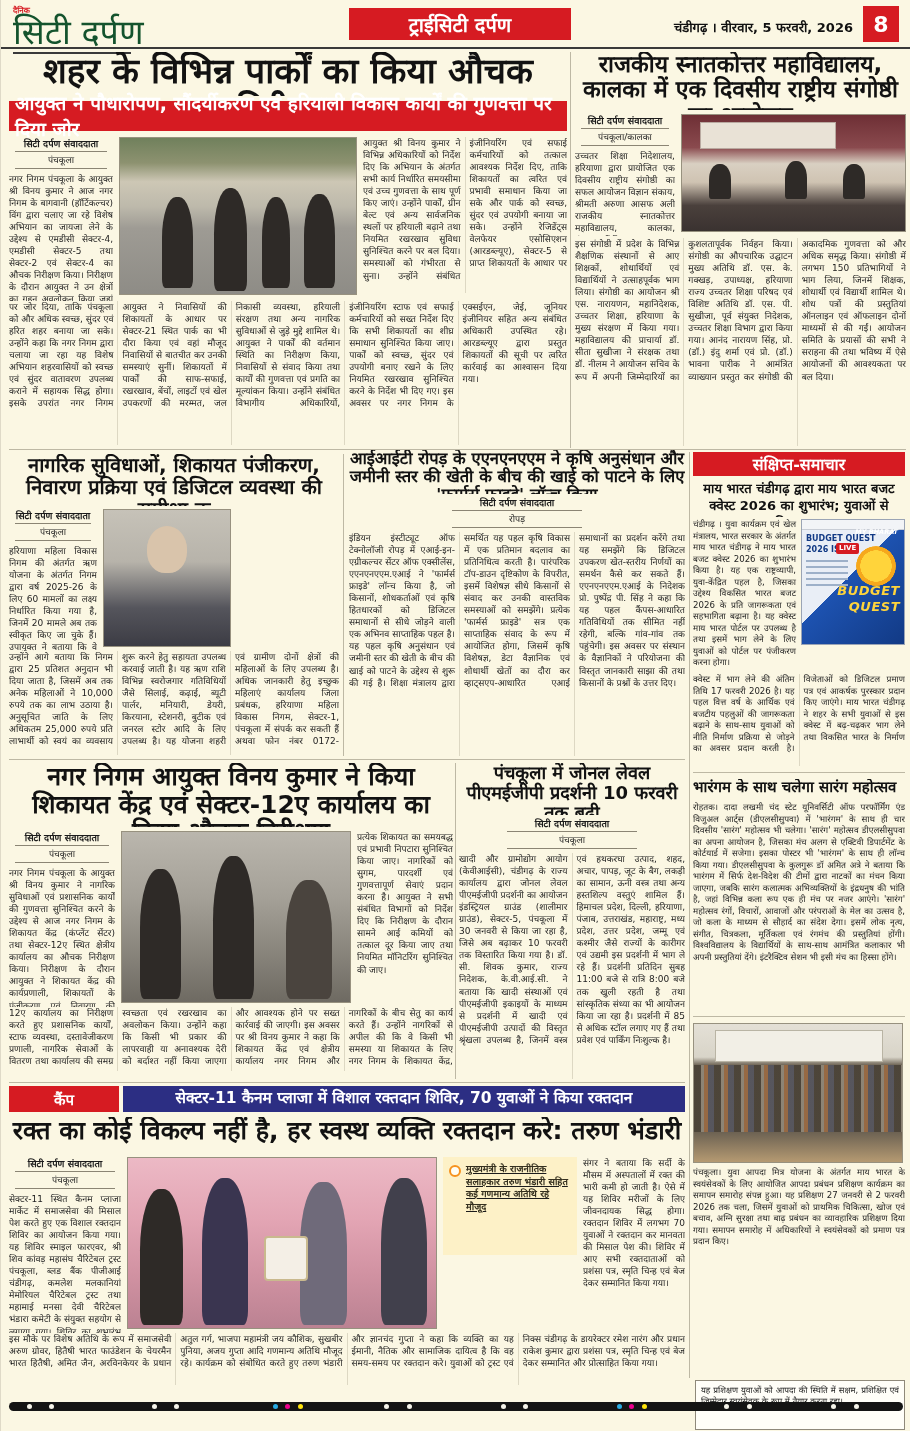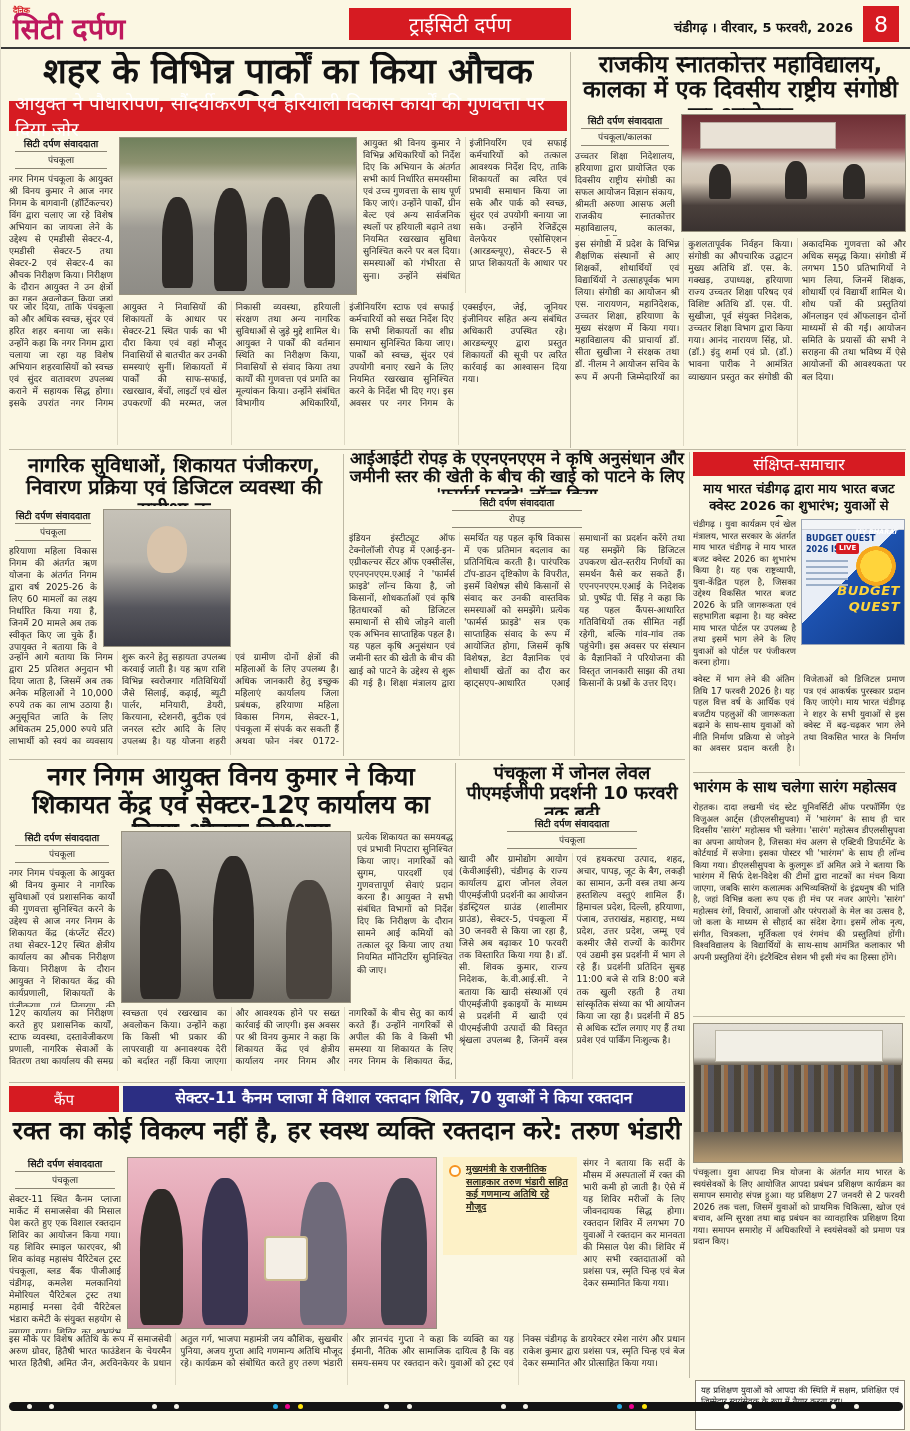--- a/index.html
+++ b/index.html
@@ -2,23 +2,23 @@
 <html style="--red: #d61b22; --blue: #2c2e83; --yellow: #fdf1c7; --orange: #f6921e; --bg: #fbf7e3;"><head>
 <meta charset="utf-8">
 <style>
   html,body{margin:0;padding:0;background:#e8e4d4;}
   #page{position:relative;width:910px;height:1431px;background:var(--bg,#fbf7e3);
         font-family:"DejaVu Sans","Liberation Sans",sans-serif;color:#1c1c1c;overflow:hidden;
         border-right:2px solid #cfc9b6;border-left:1px solid #dfdac8;}
   .abs{position:absolute;}
   
   .mast-tag{color:var(--red,#d61b22);font-size:8px;font-weight:700;}
-  .masthead{font-size:29px;font-weight:700;color:#be185d;line-height:1;}
+  .masthead{font-size:34px;font-weight:400;color:#14532d;line-height:1;}
   .mast-sub{width:118px;height:2px;background:#3a3a3a;margin-top:3px;}
-  .redbox{background:var(--red,#d61b22);color:#fff;font-weight:400;display:flex;align-items:center;justify-content:center;}
+  .redbox{background:var(--red,#d61b22);color:#fff;font-weight:700;display:flex;align-items:center;justify-content:center;}
   .dateline{font-size:13px;font-weight:700;color:#111;}
   
   .vr{position:absolute;width:1px;background:#bdb8a4;}
   .hr-l{position:absolute;height:1px;background:#bdb8a4;}
   
   .hl{font-weight:800;color:#121212;text-align:center;line-height:1.1;overflow:hidden;}
   .bd{font-size:9px;line-height:1.34;text-align:justify;color:#1e1e1e;overflow:hidden;}
   .mc2{column-count:2;column-gap:9px;column-rule:1px solid #ddd8c3;}
   .mc3{column-count:3;column-gap:9px;column-rule:1px solid #ddd8c3;}
   .mc4{column-count:4;column-gap:9px;column-rule:1px solid #ddd8c3;}

